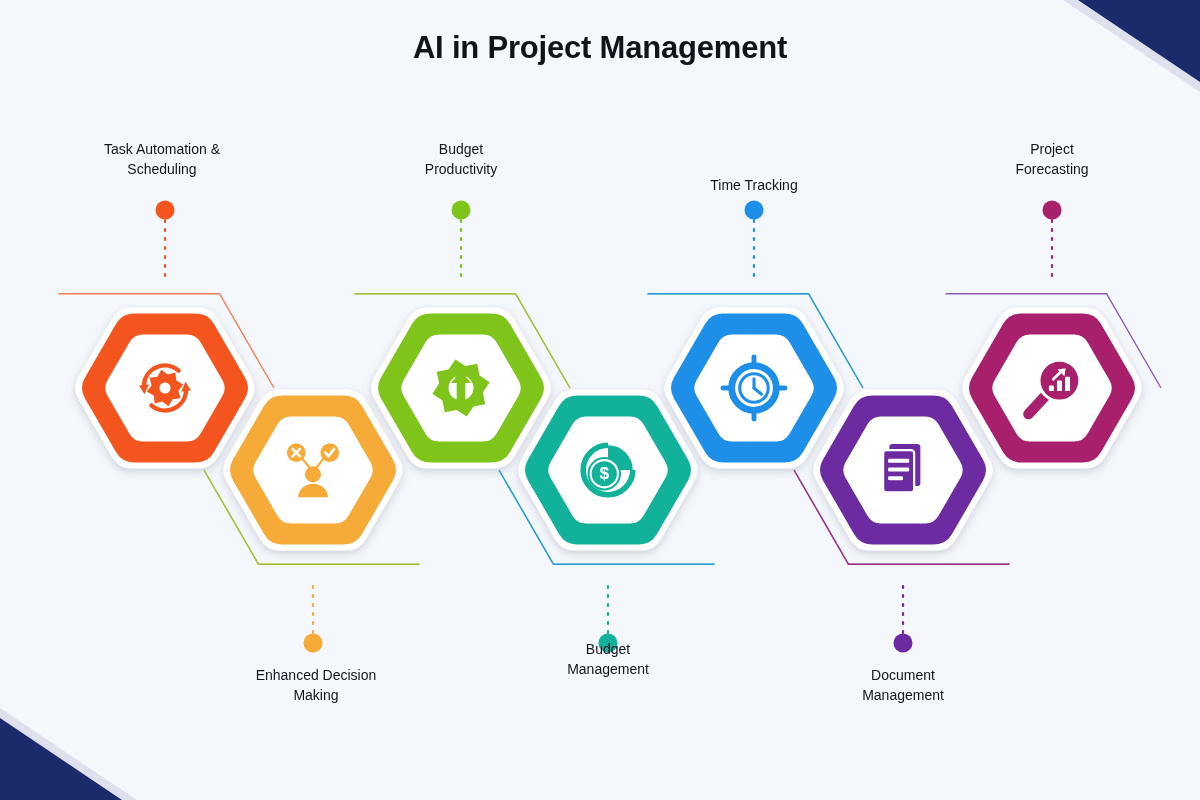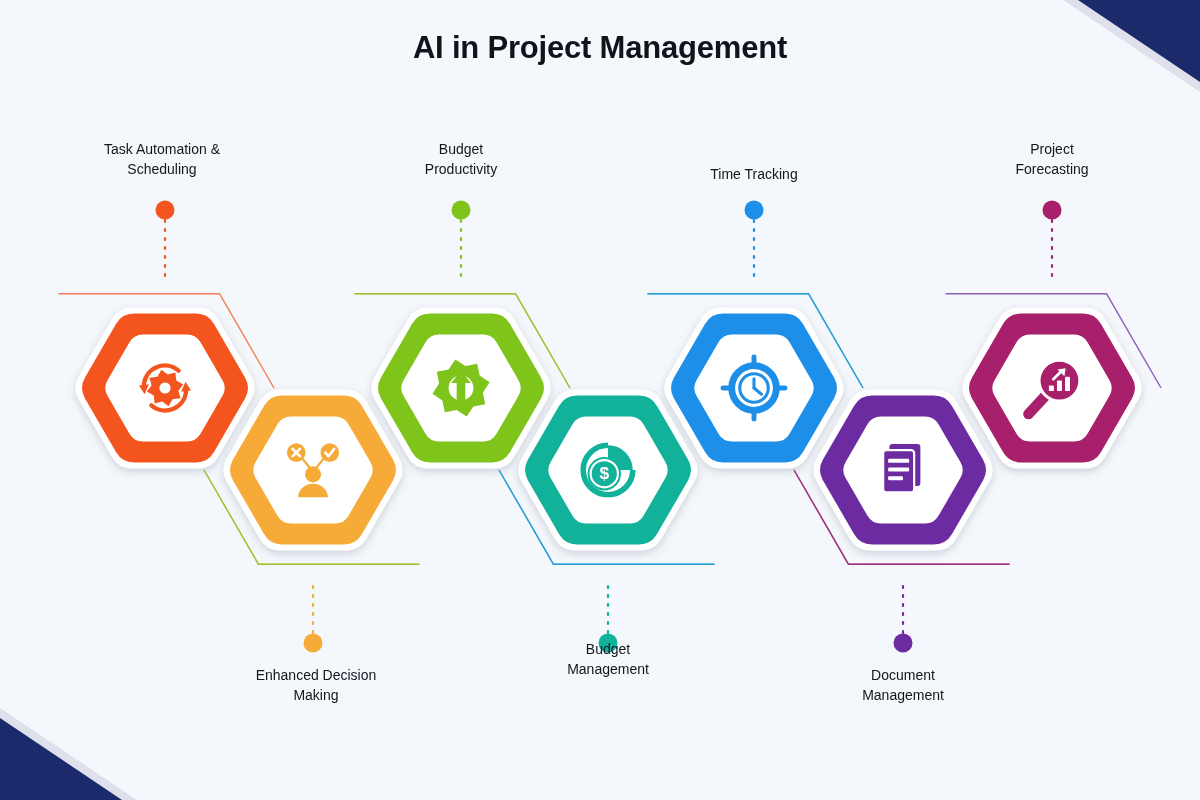--- a/index.html
+++ b/index.html
@@ -184,21 +184,21 @@
 
   <div id="labels">
       <div class="label" style="left: 2px; top: 139px; width: 320px;">Task Automation &amp;
 Scheduling</div>
       <div class="label" style="left: 156px; top: 665px; width: 320px;">Enhanced Decision
 Making</div>
       <div class="label" style="left: 301px; top: 139px; width: 320px;">Budget
 Productivity</div>
       <div class="label" style="left: 448px; top: 639px; width: 320px;">Budget
 Management</div>
-      <div class="label" style="left: 594px; top: 164px; width: 320px;">Time Tracking</div>
+      <div class="label" style="left: 594px; top: 175px; width: 320px;">Time Tracking</div>
       <div class="label" style="left: 743px; top: 665px; width: 320px;">Document
 Management</div>
       <div class="label" style="left: 892px; top: 139px; width: 320px;">Project
 Forecasting</div>
     </div>
 
 
 </div>
 
 </body></html>

